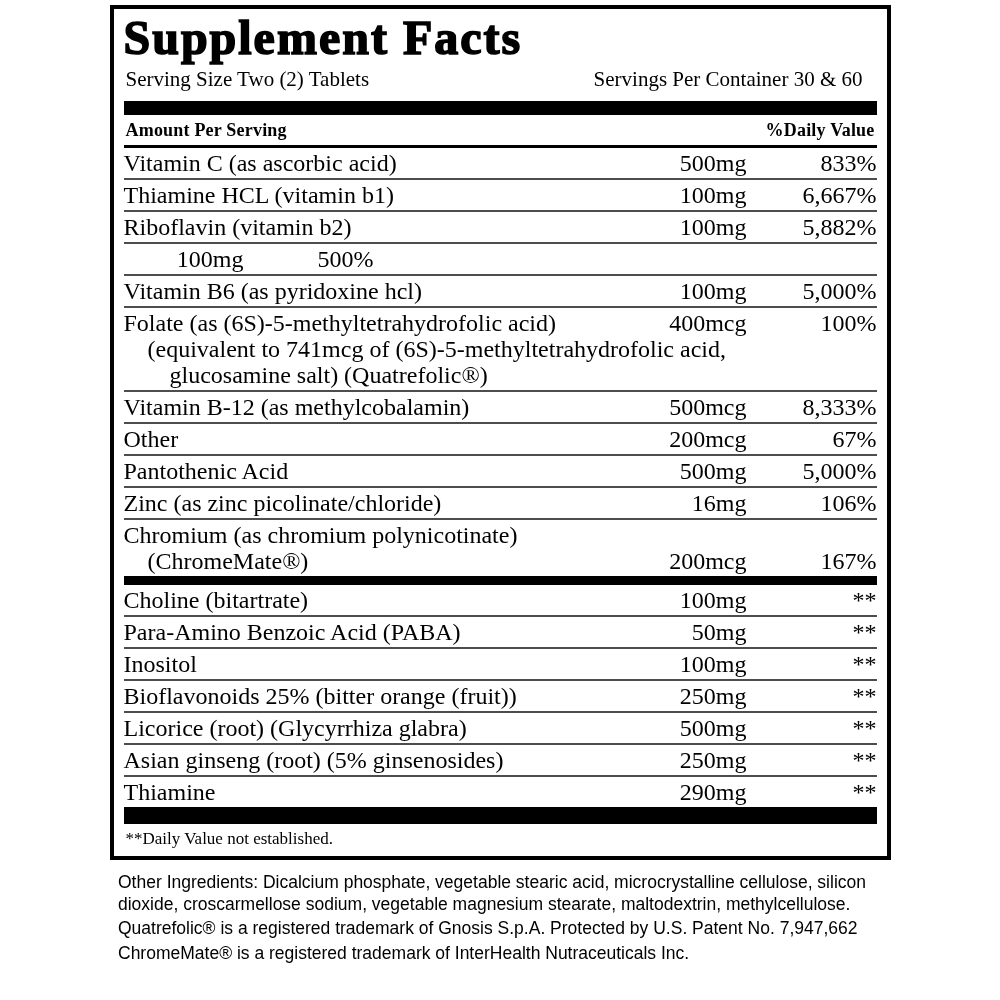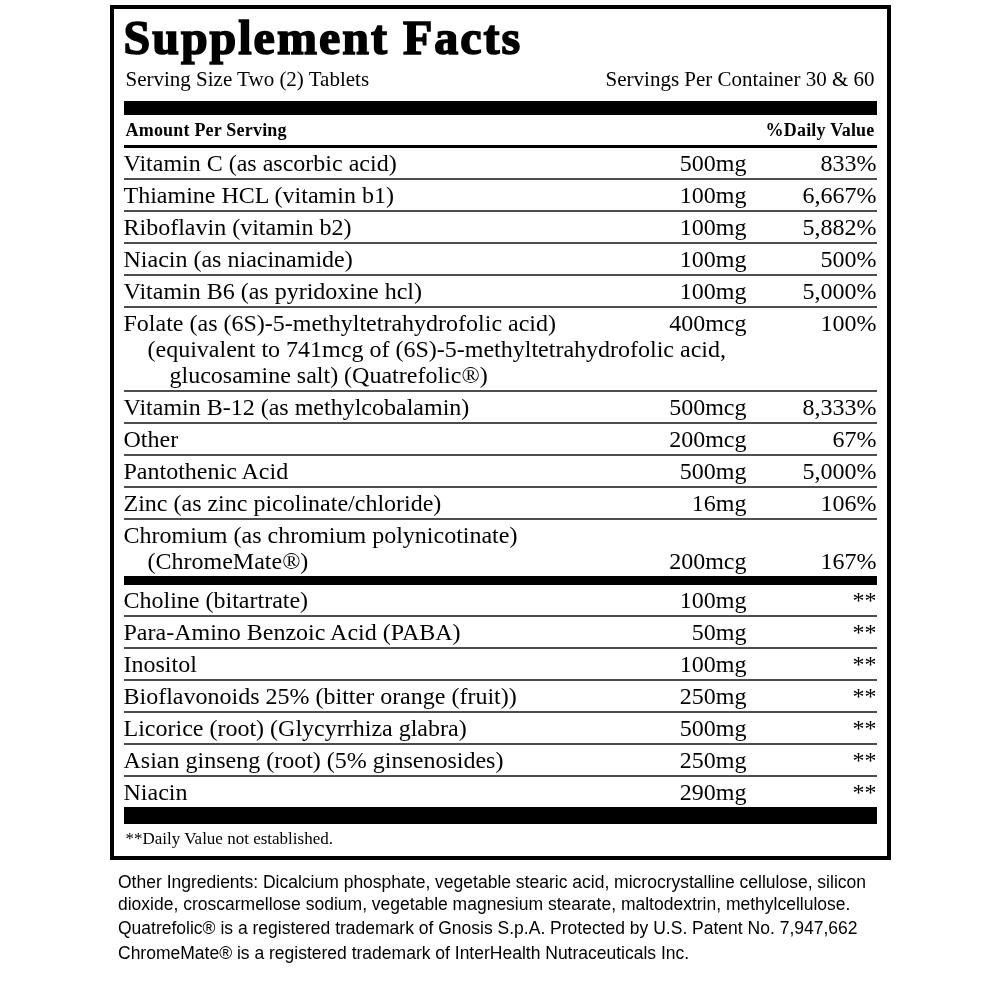--- a/index.html
+++ b/index.html
@@ -23,21 +23,21 @@
     font-weight:900;
     letter-spacing:2px;
     line-height:1.04;
     -webkit-text-stroke:1.6px #000;
     white-space:nowrap;
     padding-top:2px;
   }
   .serving-row{
     display:flex;justify-content:space-between;align-items:baseline;
     font-size:21px;
-    margin:4px 2px 9px 2px;
+    margin:4px 14px 9px 2px;
   }
   .bar{background:#000;width:100%;}
   .bar-thick{height:14px;}
   .bar-mid{height:9px;}
   .bar-low{height:17px;}
   .col-header-row{
     display:flex;justify-content:space-between;align-items:baseline;
     font-size:18px;font-weight:bold;letter-spacing:0.2px;
     padding:5px 2px 4px 2px;
     border-bottom:3px solid #000;
@@ -104,21 +104,20 @@
       </div>
       <div class="nrow">
         <div class="rline">
           <span class="nname">Riboflavin (vitamin b2)</span>
           <span class="namt">100mg</span>
           <span class="ndv">5,882%</span>
         </div>
       </div>
       <div class="nrow">
         <div class="rline">
-          <span class="nname">Niacin (as niacinamide)</span>
           <span class="namt">100mg</span>
           <span class="ndv">500%</span>
         </div>
       </div>
       <div class="nrow">
         <div class="rline">
           <span class="nname">Vitamin B6 (as pyridoxine hcl)</span>
           <span class="namt">100mg</span>
           <span class="ndv">5,000%</span>
         </div>
@@ -216,21 +215,21 @@
       </div>
       <div class="nrow">
         <div class="rline">
           <span class="nname">Asian ginseng (root) (5% ginsenosides)</span>
           <span class="namt">250mg</span>
           <span class="ndv">**</span>
         </div>
       </div>
       <div class="nrow">
         <div class="rline">
-          <span class="nname">Niacin</span>
+          <span class="nname">Thiamine</span>
           <span class="namt">290mg</span>
           <span class="ndv">**</span>
         </div>
       </div>
     </div>
 
   <div class="bar bar-low"></div>
 
   <div class="footnote">**Daily Value not established.</div>
 </div>

